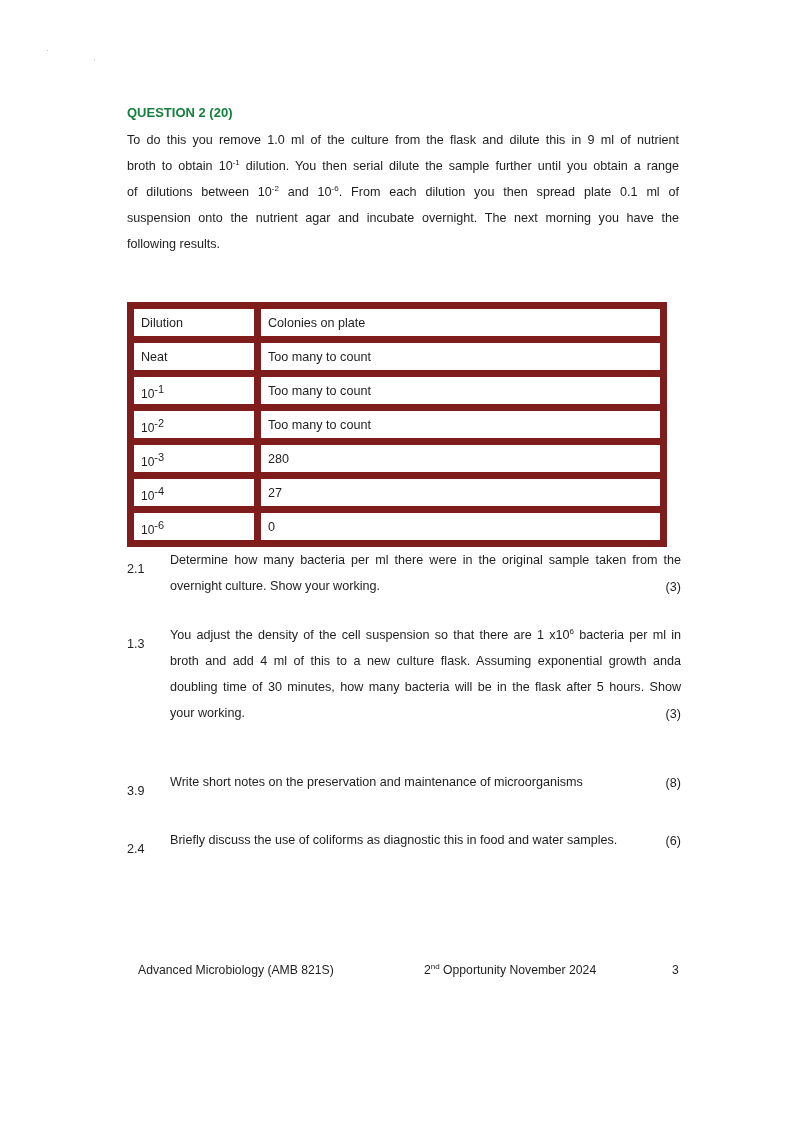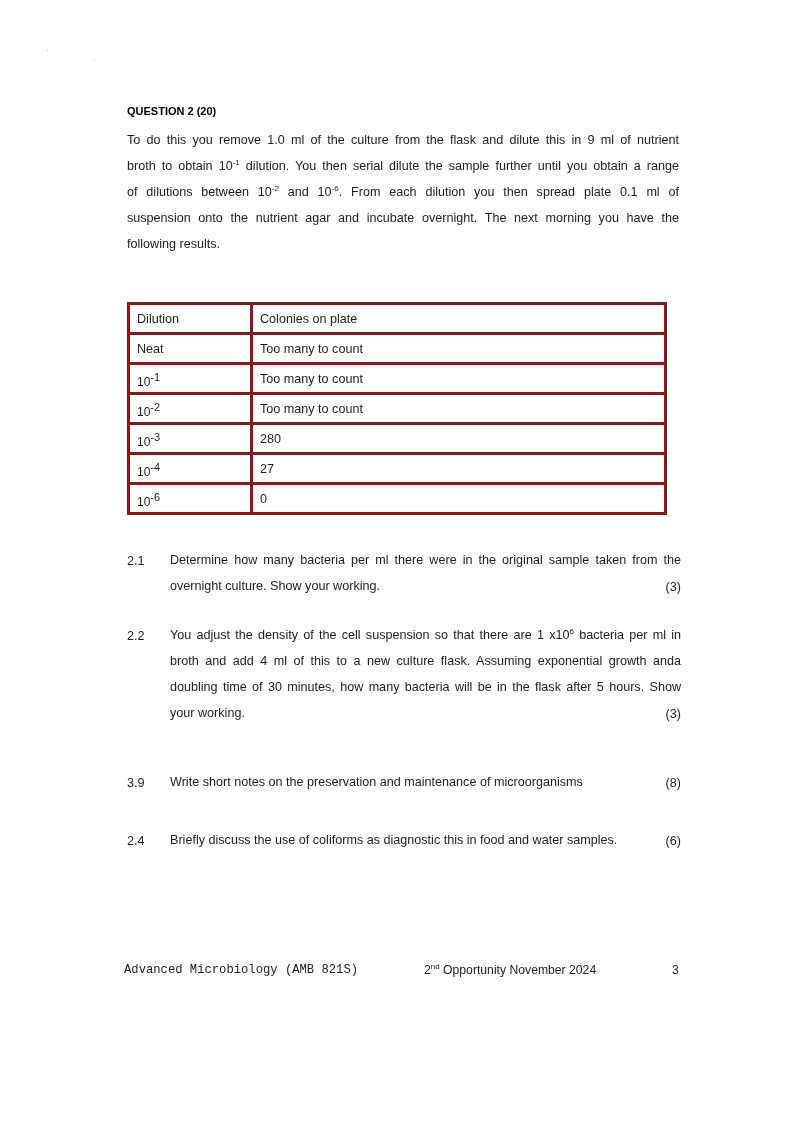--- a/index.html
+++ b/index.html
@@ -19,22 +19,22 @@
   .page {
     position: absolute;
     left: 0; top: 0;
     width: 794px; height: 1122px;
   }
   .title {
     position: absolute;
     left: 127px;
     top: 105px;
     font-weight: bold;
-    font-size: 11px;
-    color: #000000;
+    font-size: 13px;
+    color: #15803d;
   }
   .intro {
     position: absolute;
     left: 127px;
     top: 127px;
     width: 552px;
     line-height: 26px;
     text-align: justify;
     text-align-last: left;
     font-size: 12.6px;
@@ -42,39 +42,39 @@
   sup { font-size: 8px; line-height: 0; vertical-align: 5px; }
   .table {
     position: absolute;
     left: 127px;
     top: 302px;
     width: 540px;
     border-collapse: collapse;
     border: 1.4px solid #3a3a3a;
   }
   .table td {
-    border: 3px solid #7f1d1d;
+    border: 7px solid #7f1d1d;
     height: 27px;
     padding: 0 0 0 7px;
     font-size: 12.6px;
     vertical-align: middle;
     margin-left: 12px;
   }
   .table td.c1 { width: 113px; border-right: 1.6px solid #333; }
   .dil-base { font-size: 12px; position: relative; top: 3px; }
   .dil-exp { font-size: 11px; position: relative; top: -2px; }
   .q {
     position: absolute;
     left: 127px;
     width: 556px;
   }
   .q .num {
     position: absolute;
     left: 0;
-    top: 0;
+    top: 8px;
   }
   .q .text {
     position: absolute;
     left: 43px;
     width: 511px;
     line-height: 26px;
     top: -7px;
   }
   .q .marks {
     position: absolute;
@@ -147,21 +147,21 @@
   <div class="q" style="top:554px;">
     <span class="num">2.1</span>
     <div class="text">
       <span class="justify-line">Determine how many bacteria per ml there were in the original sample taken from the</span>
       <span class="line">overnight culture. Show your working.</span>
     </div>
     <span class="marks" style="top:26px;">(3)</span>
   </div>
 
   <div class="q" style="top:629px;">
-    <span class="num">2.2</span>
+    <span class="num">1.3</span>
     <div class="text">
       <span class="justify-line"><span>You adjust the density of the cell suspension so that there are 1 x10</span><sup>6</sup><span> bacteria per ml in</span></span>
       <span class="justify-line">broth and add 4 ml of this to a new culture flask. Assuming exponential growth anda</span>
       <span class="justify-line">doubling time of 30 minutes, how many bacteria will be in the flask after 5 hours. Show</span>
       <span class="line">your working.</span>
     </div>
     <span class="marks" style="top:78px;">(3)</span>
   </div>
 
   <div class="q" style="top:776px;">
@@ -173,17 +173,17 @@
   </div>
 
   <div class="q" style="top:834px;">
     <span class="num">2.4</span>
     <div class="text">
       <span class="line">Briefly discuss the use of coliforms as diagnostic this in food and water samples.</span>
     </div>
     <span class="marks" style="top:0;">(6)</span>
   </div>
 
-  <div class="footer" style="left:124px;font-family:Liberation Mono, monospace;">Advanced Microbiology (AMB 821S)</div>
+  <div class="footer" style="left:138px;">Advanced Microbiology (AMB 821S)</div>
   <div class="footer" style="left:424px;"><span>2</span><sup>nd</sup><span> Opportunity November 2024</span></div>
   <div class="footer" style="left:672px;">3</div>
 
 </div>
 
 </body></html>

